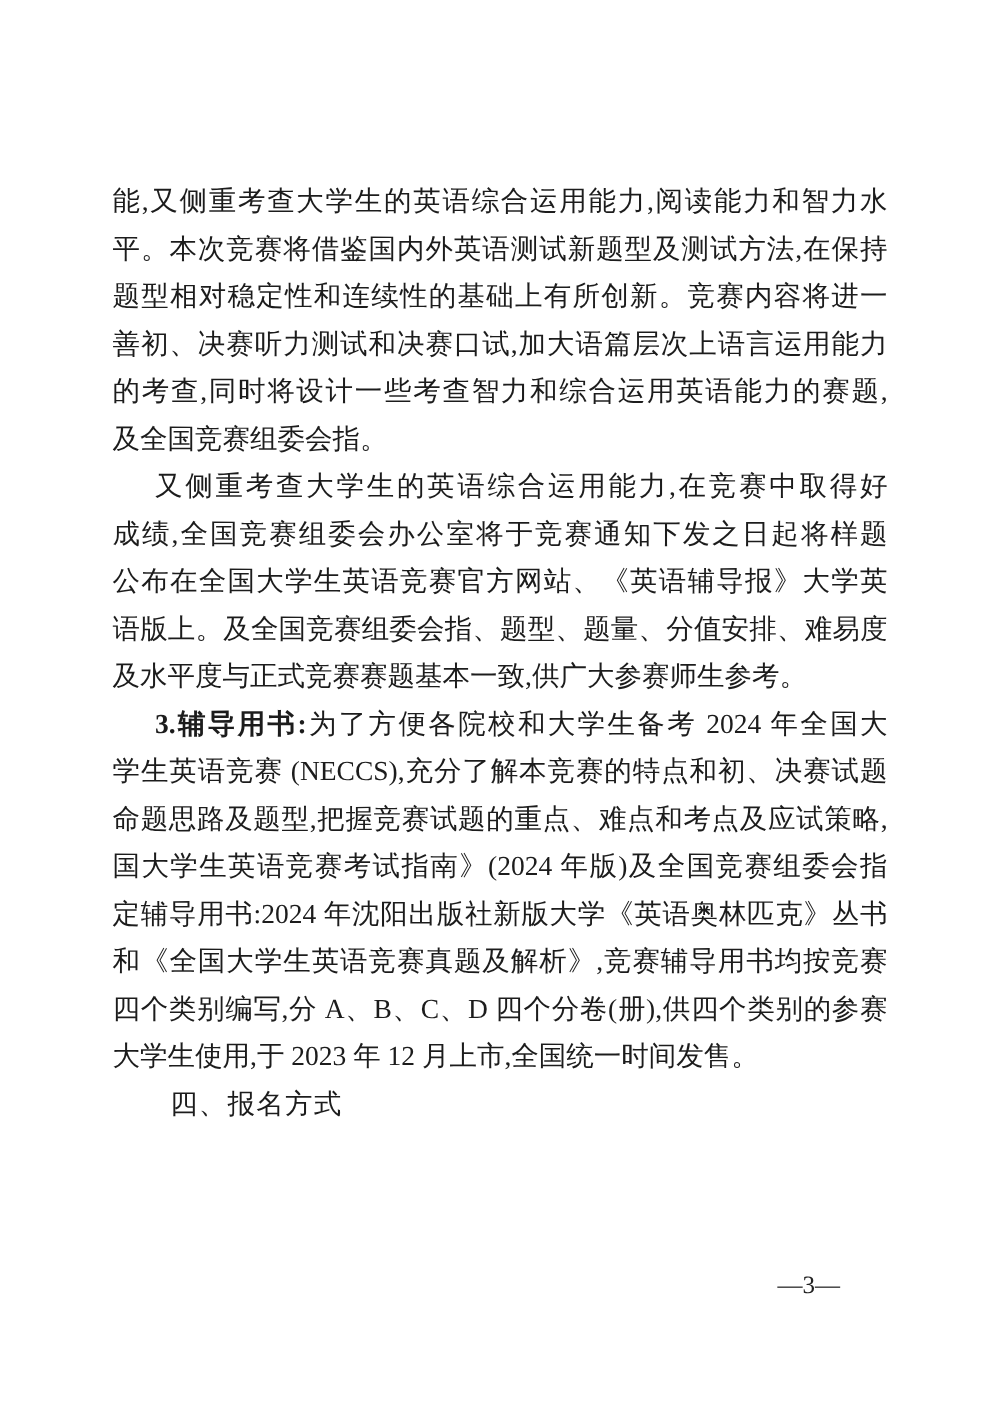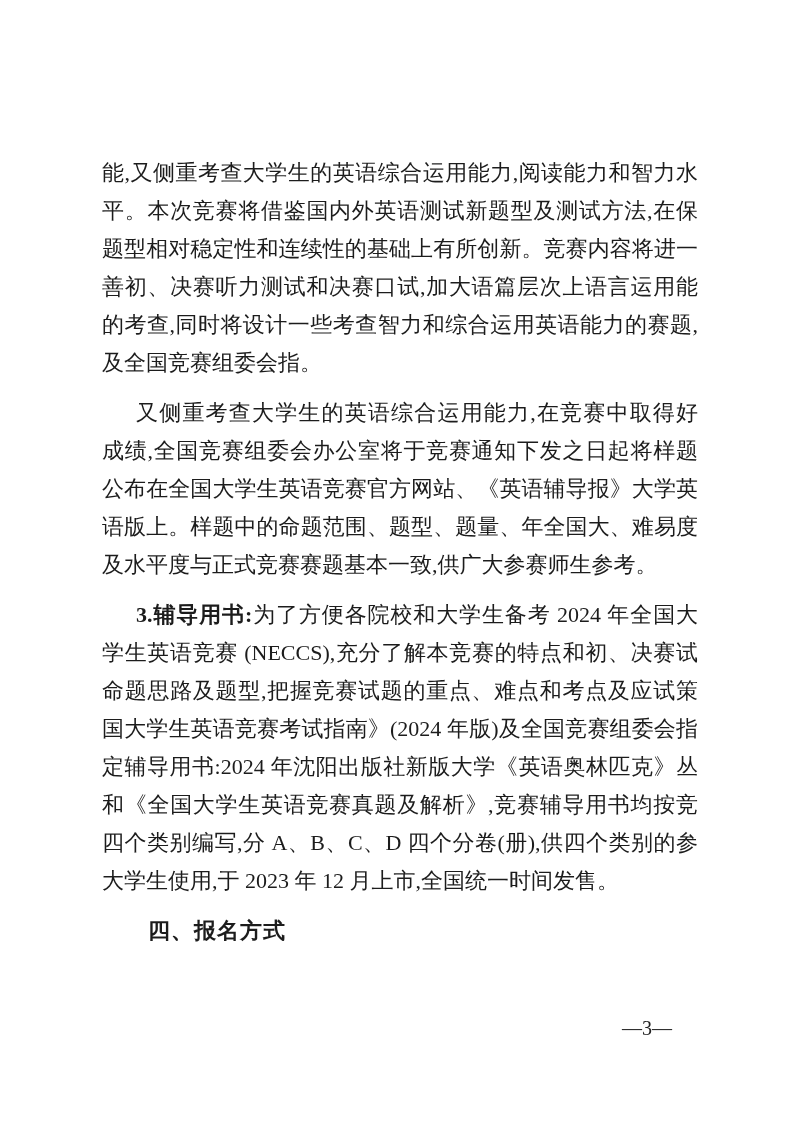--- a/index.html
+++ b/index.html
@@ -17,40 +17,40 @@
     color: #1c1c1c;
   }
   .content {
     position: absolute;
     left: 90px;
     top: 142px;
     width: 620px;
     font-size: 22px;
     line-height: 38px;
   }
-  .paragraph { margin: 12px; }
+  .paragraph { margin: 0; }
   .line {
     height: 38px;
     overflow: hidden;
     text-align: justify;
     text-align-last: justify;
     text-justify: inter-character;
     white-space: normal;
   }
   .line.end {
     text-align-last: left;
   }
   .line.first-indent {
     padding-left: 34px;
   }
   .bold-lead {
     font-weight: bold;
   }
   .paragraph.heading .line {
-    font-weight: bold;
+    font-weight: normal;
     padding-left: 46px;
     text-align-last: left;
     letter-spacing: 1px;
   }
   .page-number {
     position: absolute;
     left: 622px;
     top: 1014px;
     width: 80px;
     font-size: 20px;
@@ -69,21 +69,21 @@
         <div class="line">平。本次竞赛将借鉴国内外英语测试新题型及测试方法,在保持</div>
         <div class="line">题型相对稳定性和连续性的基础上有所创新。竞赛内容将进一</div>
         <div class="line">善初、决赛听力测试和决赛口试,加大语篇层次上语言运用能力</div>
         <div class="line">的考查,同时将设计一些考查智力和综合运用英语能力的赛题,</div>
         <div class="line end">及全国竞赛组委会指。</div>
       </div>
       <div class="paragraph">
         <div class="line first-indent">又侧重考查大学生的英语综合运用能力,在竞赛中取得好</div>
         <div class="line">成绩,全国竞赛组委会办公室将于竞赛通知下发之日起将样题</div>
         <div class="line">公布在全国大学生英语竞赛官方网站、《英语辅导报》大学英</div>
-        <div class="line">语版上。样题中的命题范围、题型、题量、年全国大、难易度</div>
+        <div class="line">语版上。及全国竞赛组委会指、题型、题量、分值安排、难易度</div>
         <div class="line end">及水平度与正式竞赛赛题基本一致,供广大参赛师生参考。</div>
       </div>
       <div class="paragraph">
         <div class="line first-indent"><b class="bold-lead">3.辅导用书:</b>为了方便各院校和大学生备考 2024 年全国大</div>
         <div class="line">学生英语竞赛 (NECCS),充分了解本竞赛的特点和初、决赛试题</div>
         <div class="line">命题思路及题型,把握竞赛试题的重点、难点和考点及应试策略,</div>
         <div class="line">国大学生英语竞赛考试指南》(2024 年版)及全国竞赛组委会指</div>
         <div class="line">定辅导用书:2024 年沈阳出版社新版大学《英语奥林匹克》丛书</div>
         <div class="line">和《全国大学生英语竞赛真题及解析》,竞赛辅导用书均按竞赛</div>
         <div class="line">四个类别编写,分 A、B、C、D 四个分卷(册),供四个类别的参赛</div>

